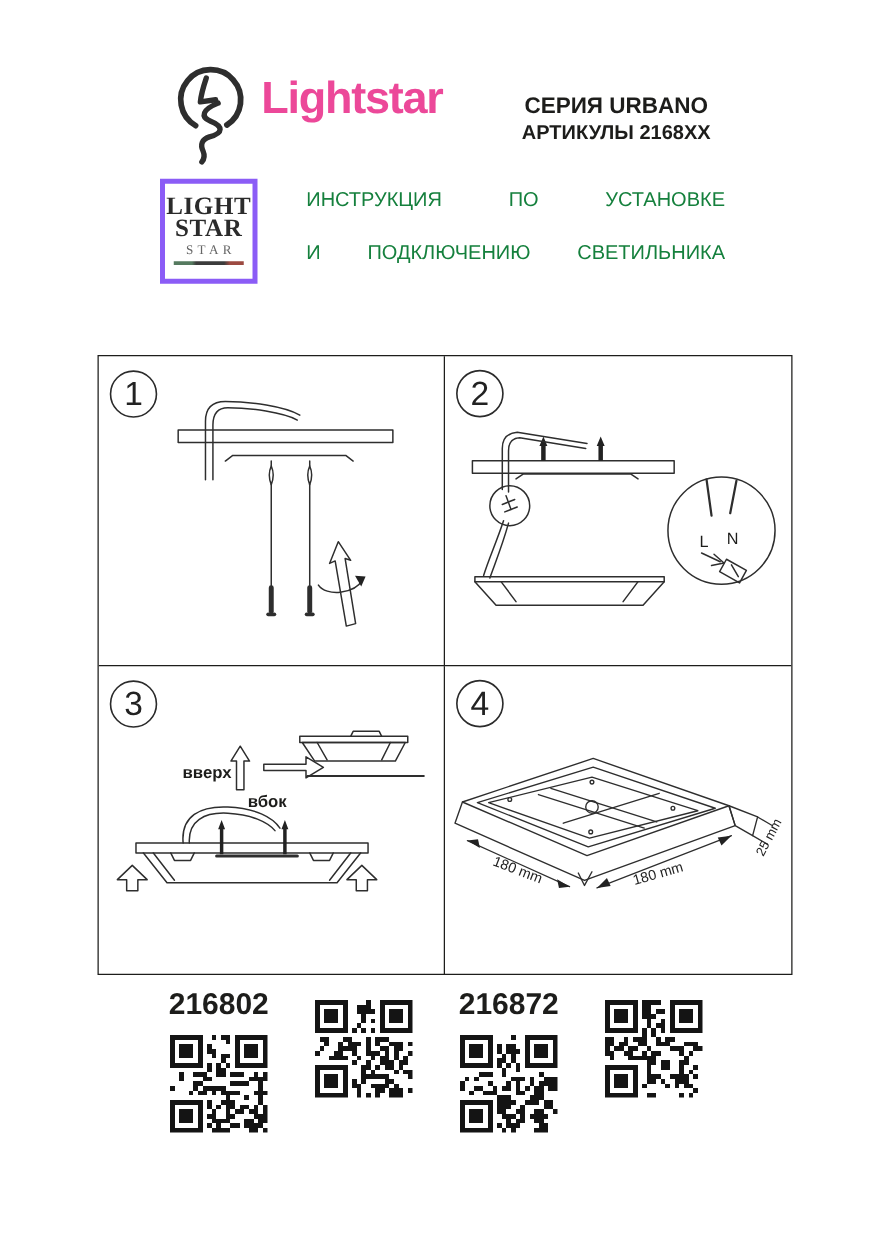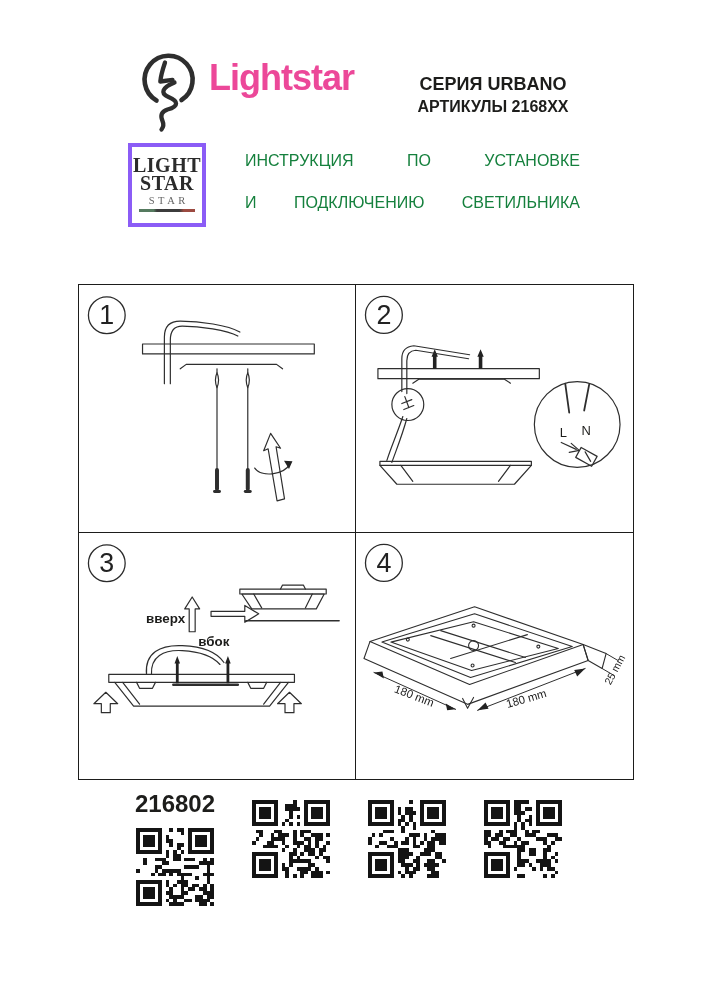--- a/index.html
+++ b/index.html
@@ -666,20 +666,21 @@
             <rect x="11" y="20" width="1" height="1"></rect>
             <rect x="13" y="20" width="1" height="1"></rect>
             <rect x="16" y="20" width="1" height="1"></rect>
             <rect x="17" y="20" width="1" height="1"></rect>
             <rect x="18" y="20" width="1" height="1"></rect>
           </g>
         </svg>
       </div>
   </div>
   <div class="article-col" style="left:349px">
+    <div class="article-num">216872</div>
     <div class="qr-box">
         <svg viewBox="0 0 21 21" shape-rendering="crispEdges">
           <g fill="#141414">
             <rect x="0" y="0" width="1" height="1"></rect>
             <rect x="1" y="0" width="1" height="1"></rect>
             <rect x="2" y="0" width="1" height="1"></rect>
             <rect x="3" y="0" width="1" height="1"></rect>
             <rect x="4" y="0" width="1" height="1"></rect>
             <rect x="5" y="0" width="1" height="1"></rect>
             <rect x="6" y="0" width="1" height="1"></rect>

